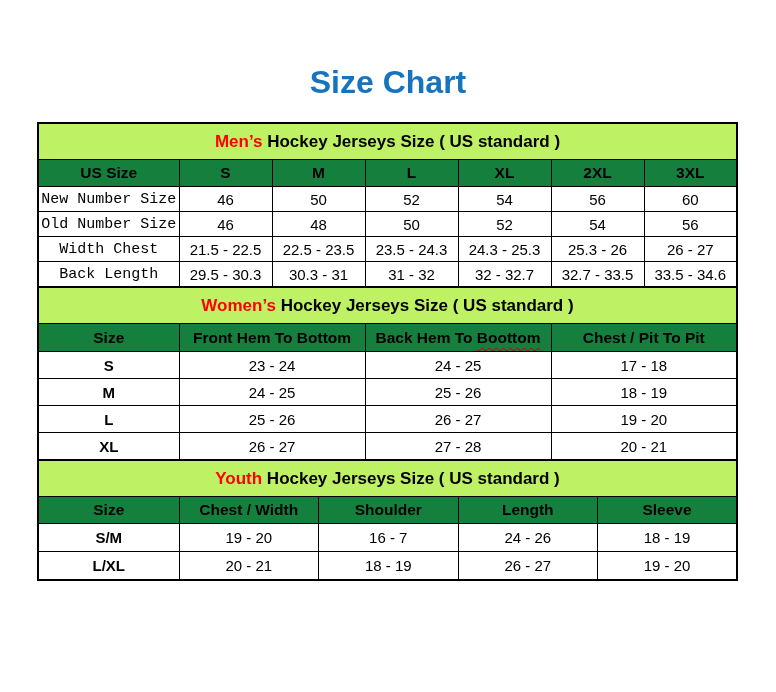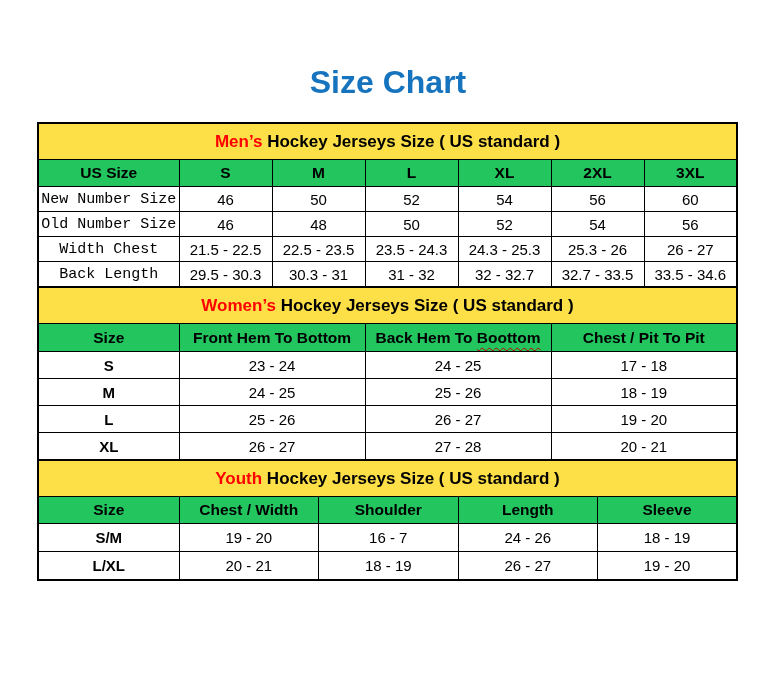--- a/index.html
+++ b/index.html
@@ -46,31 +46,31 @@
     border: 1.5px solid #000;
     text-align: center;
     vertical-align: middle;
     padding: 0 2px;
     color: #000;
     overflow: hidden;
     white-space: nowrap;
   }
   col.label-col { width: 141px; }
   .banner-cell {
-    background: #fde047;
+    background: #bef264;
     height: 35px;
     font-size: 17px;
     font-weight: bold;
   }
   .banner-accent { color: #ff0000; }
   .col-header {
     font-weight: bold;
     font-size: 15.5px;
     height: 26px;
-    background: #22c55e;
+    background: #15803d;
     margin-top: 48px;
   }
   tbody th.row-label, tbody td.size-cell {
     font-size: 15px;
     background: #ffffff;
   }
   .mens tbody th.row-label { font-weight: normal; font-family: Liberation Mono, monospace; }
   .womens tbody th.row-label, .youth tbody th.row-label { font-weight: bold; }
   .mens tbody th, .mens tbody td { height: 24px; }
   .womens thead .col-header { height: 27px; }

